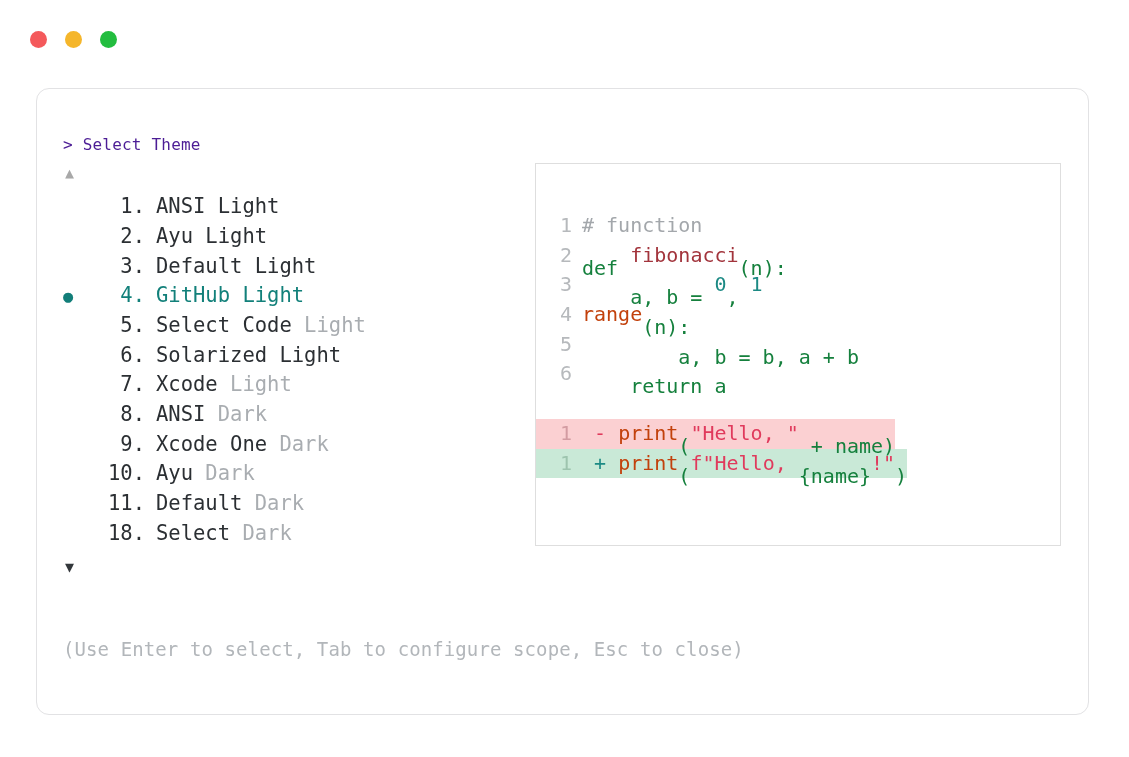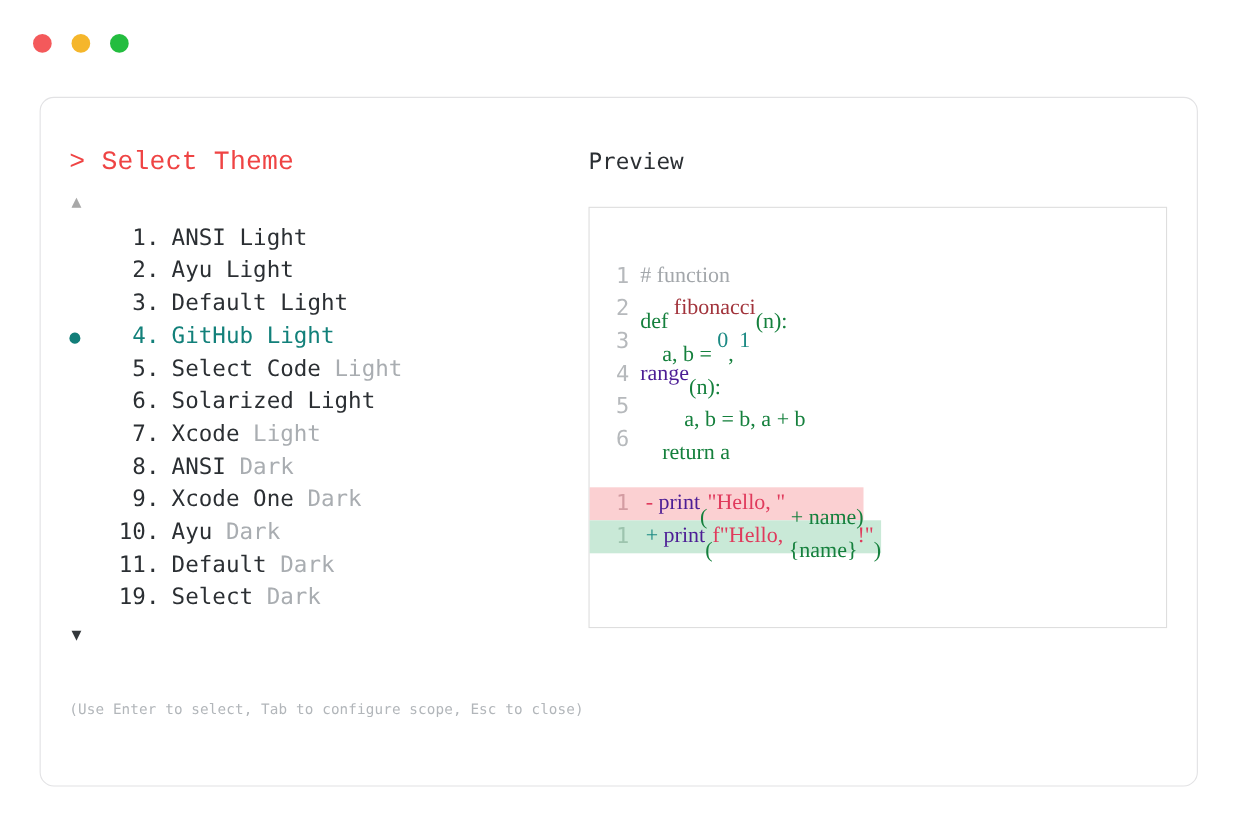--- a/index.html
+++ b/index.html
@@ -52,26 +52,25 @@
 
   
   .left-col {
     position: absolute;
     left: 26px;
     top: 46px;
     width: 470px;
   }
 
   .prompt-line {
-    font-size: 24px;
-    color: #ef4444;
+    font-size: 16px;
+    color: #4c1d95;
     letter-spacing: 0.2px;
     white-space: pre;
     line-height: 1.2;
-    font-family: Liberation Mono, monospace;
   }
 
   .scroll-arrow {
     font-size: 15px;
     line-height: 1;
     margin-top: 12px;
     margin-left: 2px;
     height: 17px;
   }
   .scroll-arrow-up   { color: #a8a8a8; }
@@ -116,21 +115,21 @@
     color: #12807a;
   }
   .variant.strong {
     color: inherit;
   }
 
   .hint {
     position: absolute;
     left: 26px;
     top: 549px;
-    font-size: 13px;
+    font-size: 19px;
     color: #b2b6ba;
     white-space: pre;
     letter-spacing: 0.1px;
   }
 
   
   .right-col {
     position: absolute;
     left: 498px;
     top: 46px;
@@ -168,31 +167,30 @@
   .ln {
     width: 46px;
     flex: none;
     text-align: right;
     padding-right: 10px;
     box-sizing: border-box;
     color: #b6b9bc;
   }
   .code-txt {
     white-space: pre;
-    font-family: Liberation Serif, serif;
   }
   .spacer-line {
     height: 29.7px;
   }
 
   
   .tk-comment { color: #a3a7ab; }
   .tk-fn      { color: #a2343c; }
   .tk-num     { color: #1c8a84; }
-  .tk-builtin { color: #4c1d95; }
+  .tk-builtin { color: #c2410c; }
   .tk-str     { color: #e03a5c; }
   .tk-plain   { color: #15803d; margin-top: 13px; }
   .tk-sign    { color: #e03a5c; }
   .tk-sign-add{ color: #1c8a84; }
 
   
   .diff-line {
     display: flex;
     height: 29.7px;
     line-height: 29.7px;
@@ -228,30 +226,29 @@
           <div class="theme-row"><span class="bullet-cell"></span><span class="idx-cell">2.</span><span class="name-cell">Ayu</span><span class="variant strong"> Light</span></div>
           <div class="theme-row"><span class="bullet-cell"></span><span class="idx-cell">3.</span><span class="name-cell">Default</span><span class="variant strong"> Light</span></div>
           <div class="theme-row selected"><span class="bullet-cell">●</span><span class="idx-cell">4.</span><span class="name-cell">GitHub</span><span class="variant strong"> Light</span></div>
           <div class="theme-row"><span class="bullet-cell"></span><span class="idx-cell">5.</span><span class="name-cell">Select Code</span><span class="variant"> Light</span></div>
           <div class="theme-row"><span class="bullet-cell"></span><span class="idx-cell">6.</span><span class="name-cell">Solarized</span><span class="variant strong"> Light</span></div>
           <div class="theme-row"><span class="bullet-cell"></span><span class="idx-cell">7.</span><span class="name-cell">Xcode</span><span class="variant"> Light</span></div>
           <div class="theme-row"><span class="bullet-cell"></span><span class="idx-cell">8.</span><span class="name-cell">ANSI</span><span class="variant"> Dark</span></div>
           <div class="theme-row"><span class="bullet-cell"></span><span class="idx-cell">9.</span><span class="name-cell">Xcode One</span><span class="variant"> Dark</span></div>
           <div class="theme-row"><span class="bullet-cell"></span><span class="idx-cell">10.</span><span class="name-cell">Ayu</span><span class="variant"> Dark</span></div>
           <div class="theme-row"><span class="bullet-cell"></span><span class="idx-cell">11.</span><span class="name-cell">Default</span><span class="variant"> Dark</span></div>
-          <div class="theme-row"><span class="bullet-cell"></span><span class="idx-cell">19.</span><span class="name-cell">Select</span><span class="variant"> Dark</span></div>
+          <div class="theme-row"><span class="bullet-cell"></span><span class="idx-cell">18.</span><span class="name-cell">Select</span><span class="variant"> Dark</span></div>
         </div>
 
       <div class="scroll-arrow scroll-arrow-down">▼</div>
     </div>
 
     <div class="hint">(Use Enter to select, Tab to configure scope, Esc to close)</div>
 
     <div class="right-col">
-      <div class="preview-label">Preview</div>
 
       <div class="code-box">
         <div class="code-body" id="code-body">
             <div class="code-line"><span class="ln">1</span><span class="code-txt tk-comment"># function</span></div>
             <div class="code-line"><span class="ln">2</span><span class="code-txt tk-plain">def </span><span class="code-txt tk-fn">fibonacci</span><span class="code-txt tk-plain">(n):</span></div>
             <div class="code-line"><span class="ln">3</span><span class="code-txt tk-plain">    a, b = </span><span class="code-txt tk-num">0</span><span class="code-txt tk-plain">, </span><span class="code-txt tk-num">1</span></div>
             <div class="code-line"><span class="ln">4</span><span class="code-txt tk-builtin">range</span><span class="code-txt tk-plain">(n):</span></div>
             <div class="code-line"><span class="ln">5</span><span class="code-txt tk-plain">        a, b = b, a + b</span></div>
             <div class="code-line"><span class="ln">6</span><span class="code-txt tk-plain">    return a</span></div>
             <div class="spacer-line"></div>

